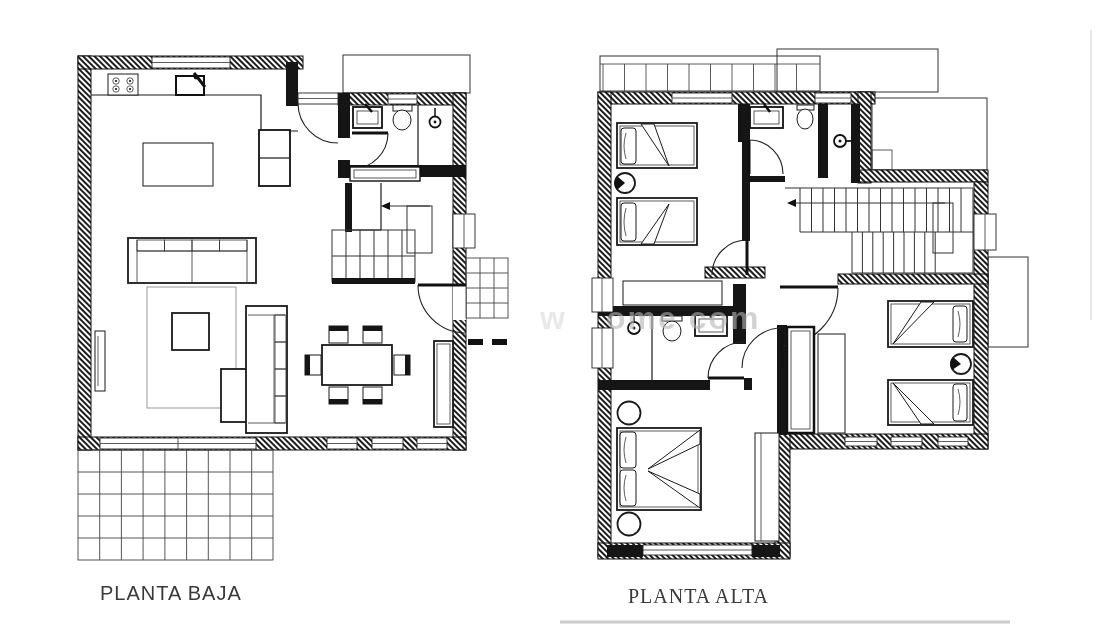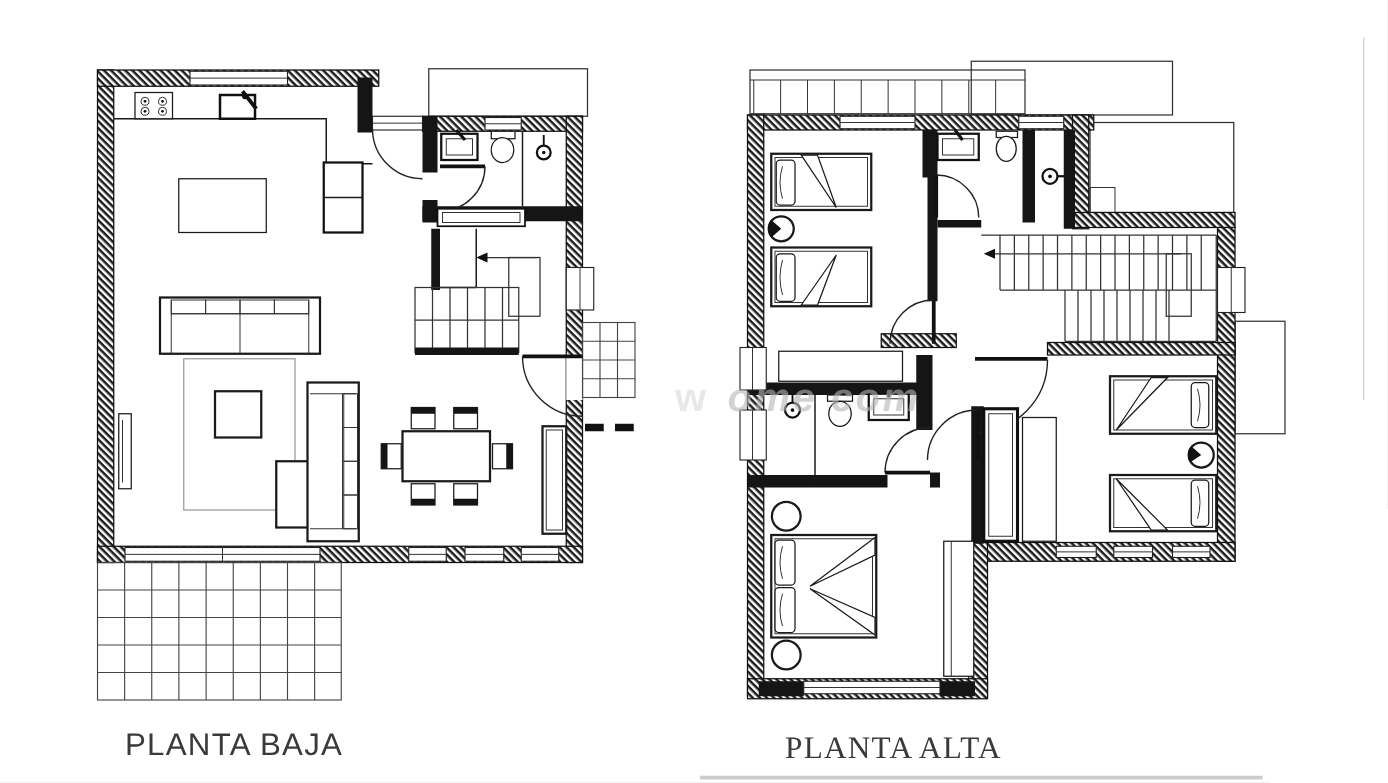--- a/index.html
+++ b/index.html
@@ -11,27 +11,27 @@
   .thin   { fill:none; stroke:var(--thin); stroke-width:1; }
   .thin2  { fill:none; stroke:var(--thin); stroke-width:0.8; }
   .furn   { fill:#fff; stroke:var(--ink); stroke-width:1.8; }
   .furnthin { fill:#fff; stroke:var(--ink); stroke-width:1; }
   .line   { fill:none; stroke:var(--ink); stroke-width:1.2; }
   .leaf   { stroke:#111; stroke-width:3; fill:none; }
   .arc    { fill:none; stroke:#222; stroke-width:1.1; }
   .win    { fill:#fff; stroke:#222; stroke-width:0.9; }
   .rug    { fill:none; stroke:var(--rug); stroke-width:1; }
   .grid   { fill:none; stroke:#444; stroke-width:0.9; }
-  .plan-label { position:absolute; color:var(--label); font-size:25px; letter-spacing:1px; white-space:nowrap; }
+  .plan-label { position:absolute; color:var(--label); font-size:20px; letter-spacing:1px; white-space:nowrap; }
   #label-baja { left:100px; top:582px; }
   #label-alta { left:628px; top:585px;font-family:Liberation Serif, serif; }
   .watermark  { position:absolute; top:300px; color:var(--watermark); font-weight:bold; font-size:32px;
                 letter-spacing:2px; opacity:0.6; filter:blur(0.4px); white-space:nowrap; }
   #wm-left  { left:540px; }
-  #wm-right { left:582px;font-style:italic; }
+  #wm-right { left:606px; }
 </style>
 </head>
 <body>
 
 <div id="stage">
 
 <svg id="drawing" width="1110" height="626" viewBox="0 0 1110 626">
   <defs>
     <pattern id="hatch" width="4" height="4" patternTransform="rotate(45)" patternUnits="userSpaceOnUse">
       <rect width="4" height="4" fill="#ffffff"></rect>

